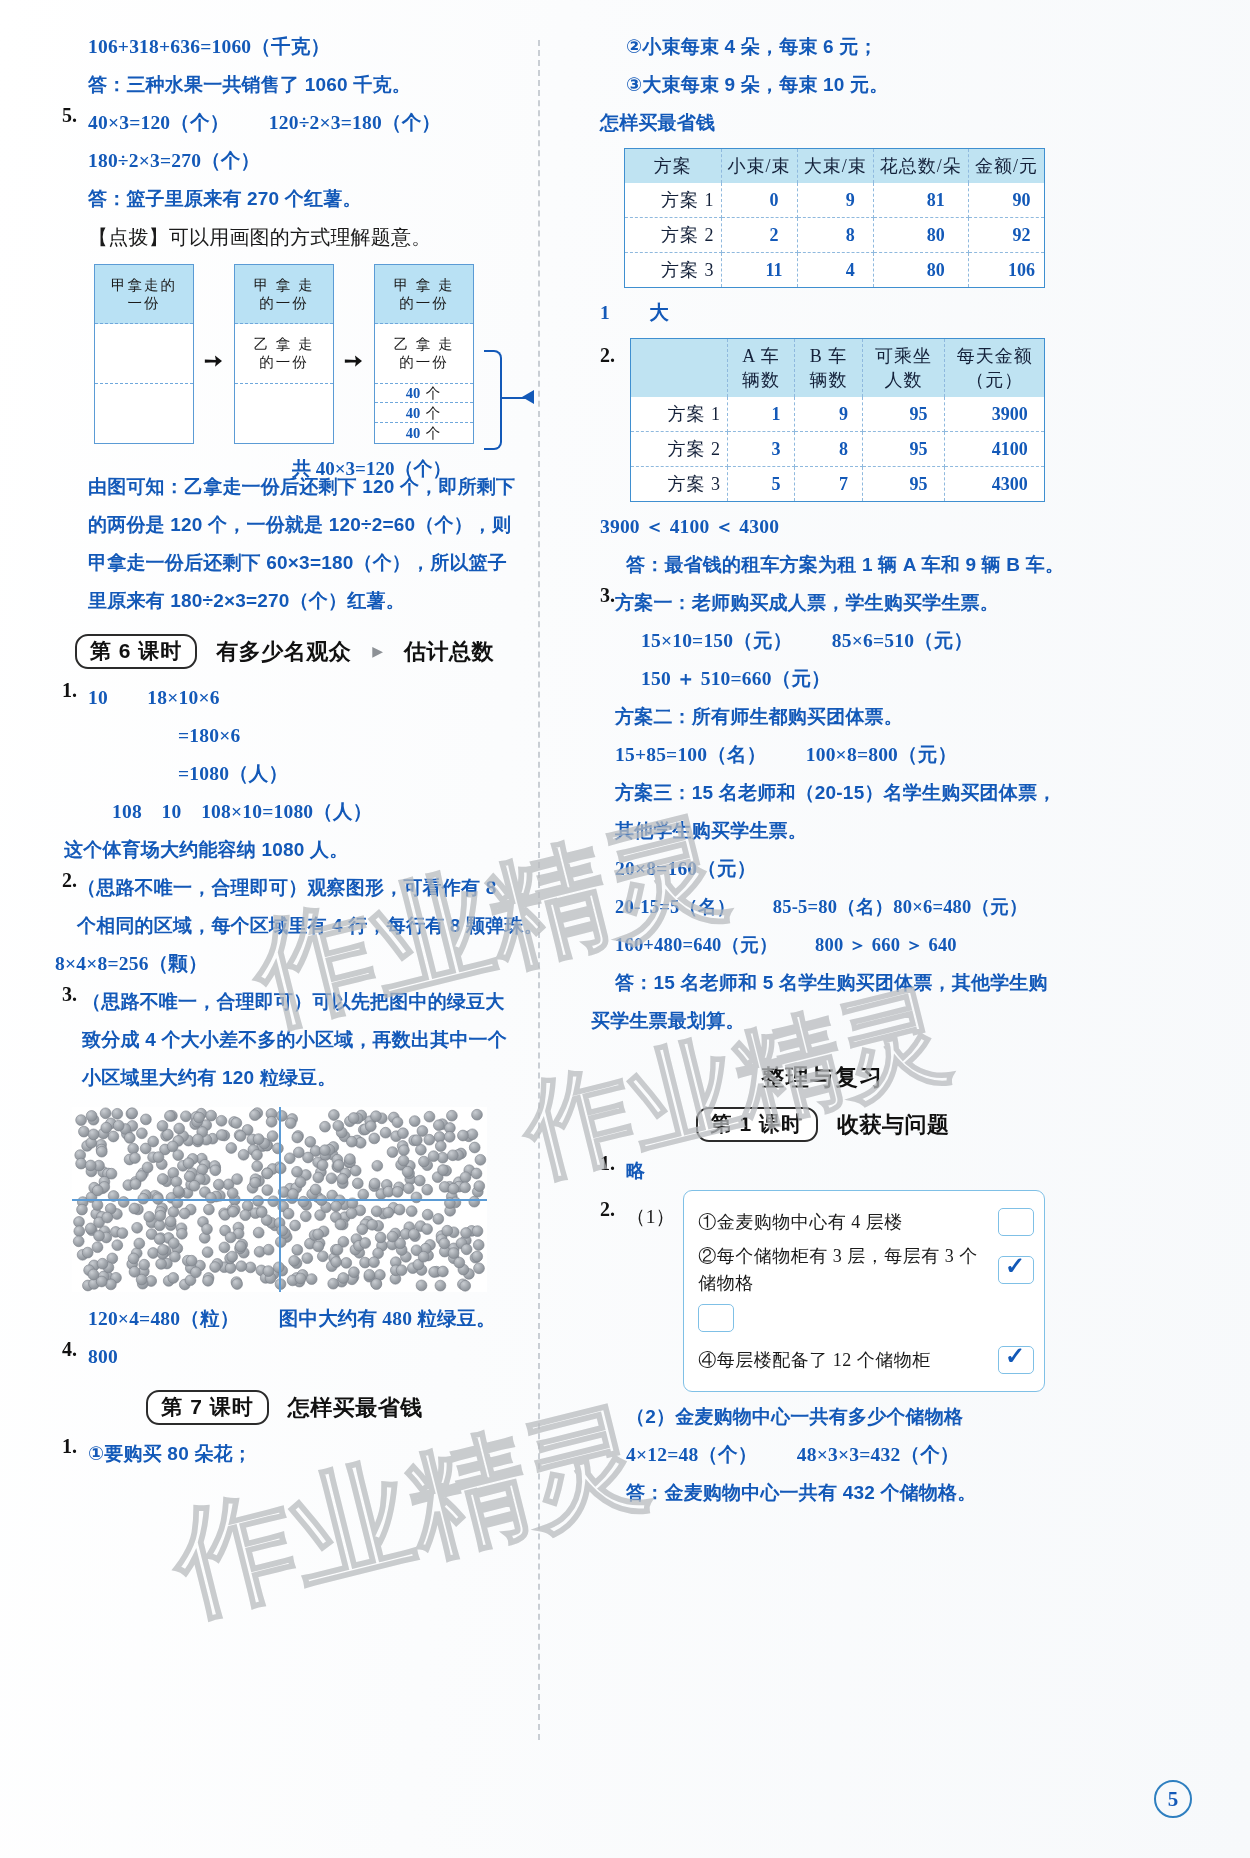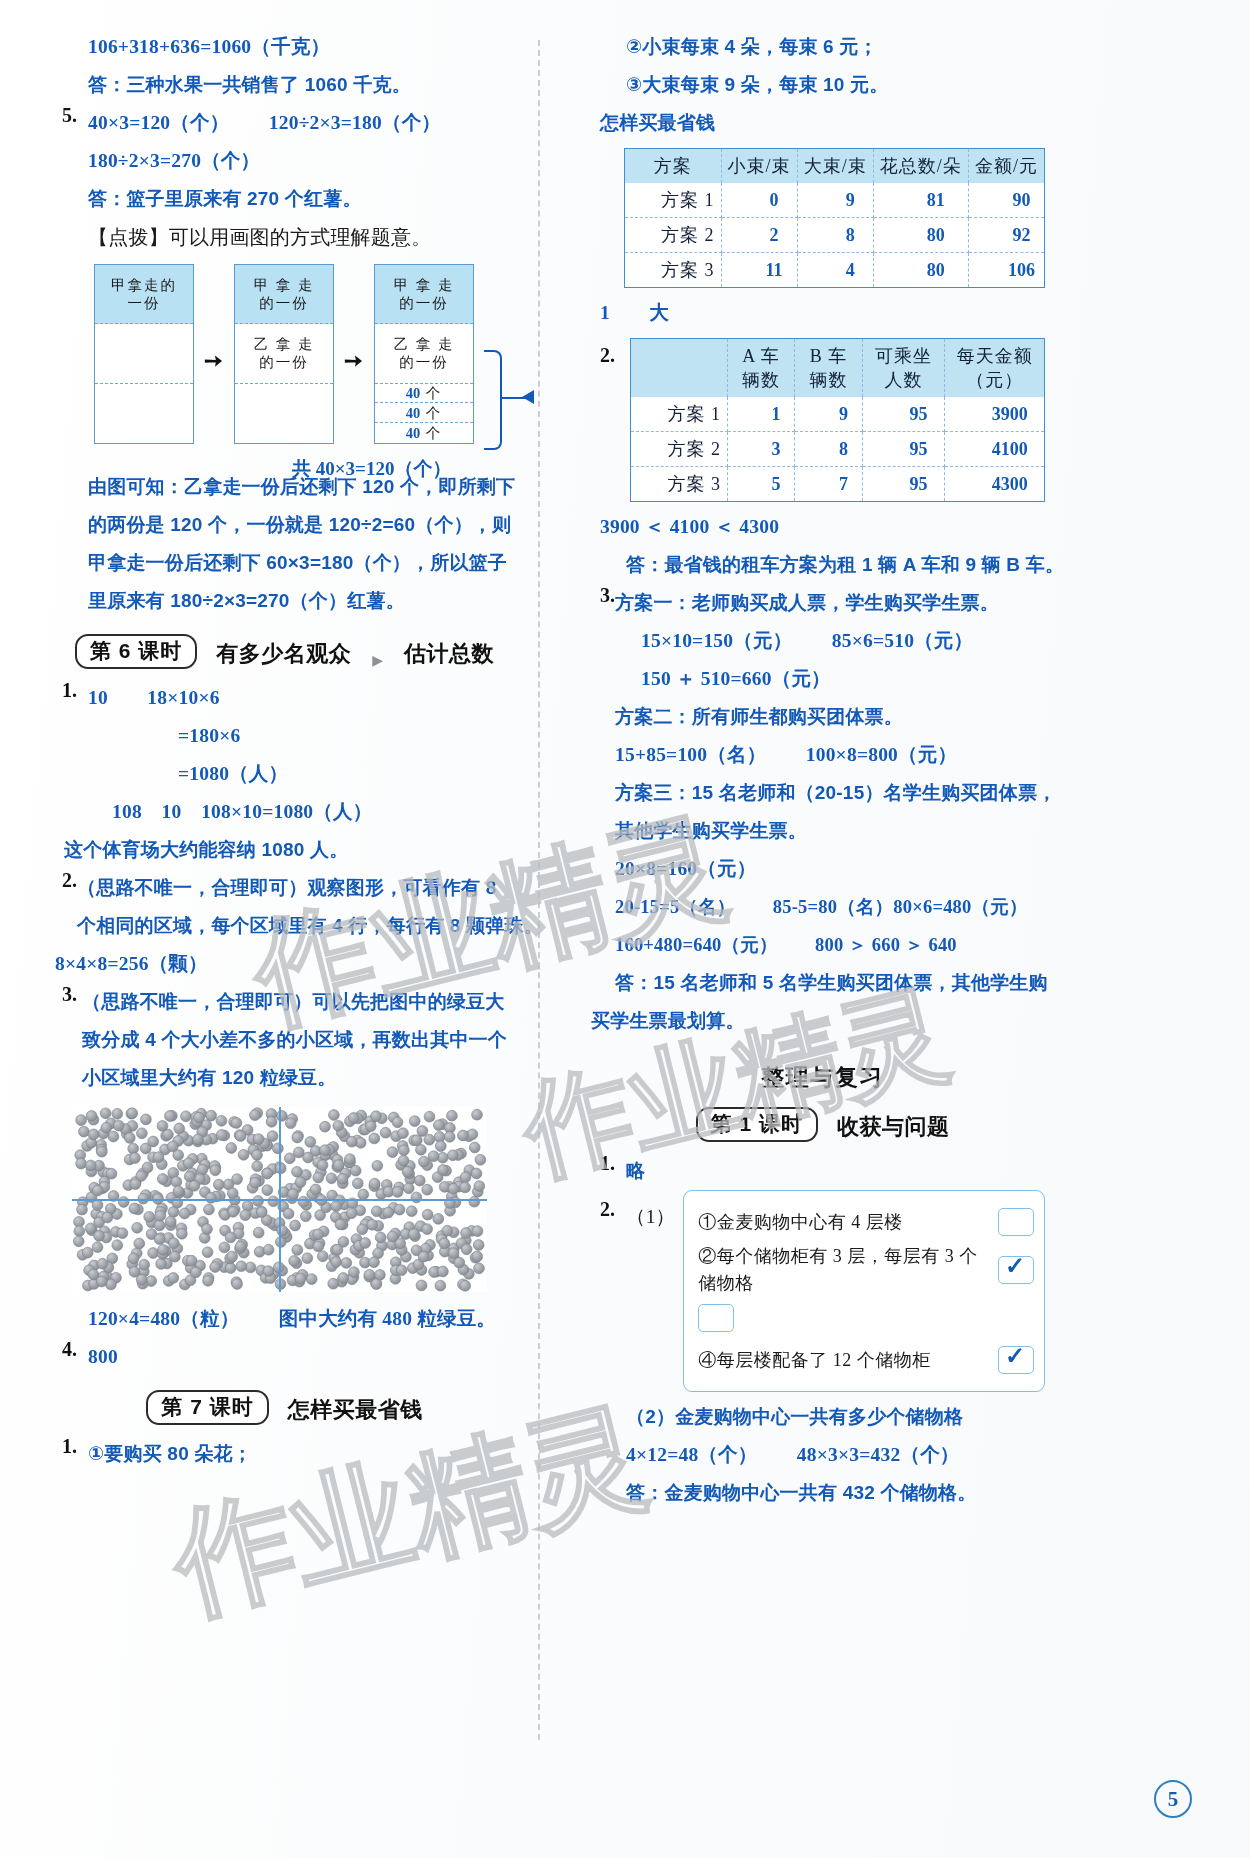--- a/index.html
+++ b/index.html
@@ -56,21 +56,21 @@
     font-size: 20px;
     width: 26px;
   }
   .item { display: flex; align-items: flex-start; }
   .item .body { flex: 1; }
 
   .black { color:#1b1b1b; }
 
   
   .lesson {
-    display: flex; align-items: flex-end;
+    display: flex; align-items: center;
     justify-content: center;
     margin: 14px 0 10px 0;
     gap: 19px;
   }
   .lesson .chip {
     border: 2.4px solid #2b2b2b;
     border-radius: 13px;
     padding: 3px 13px 4px 13px;
     font-family: "Liberation Sans","DejaVu Sans",sans-serif;
     font-weight: bold;

